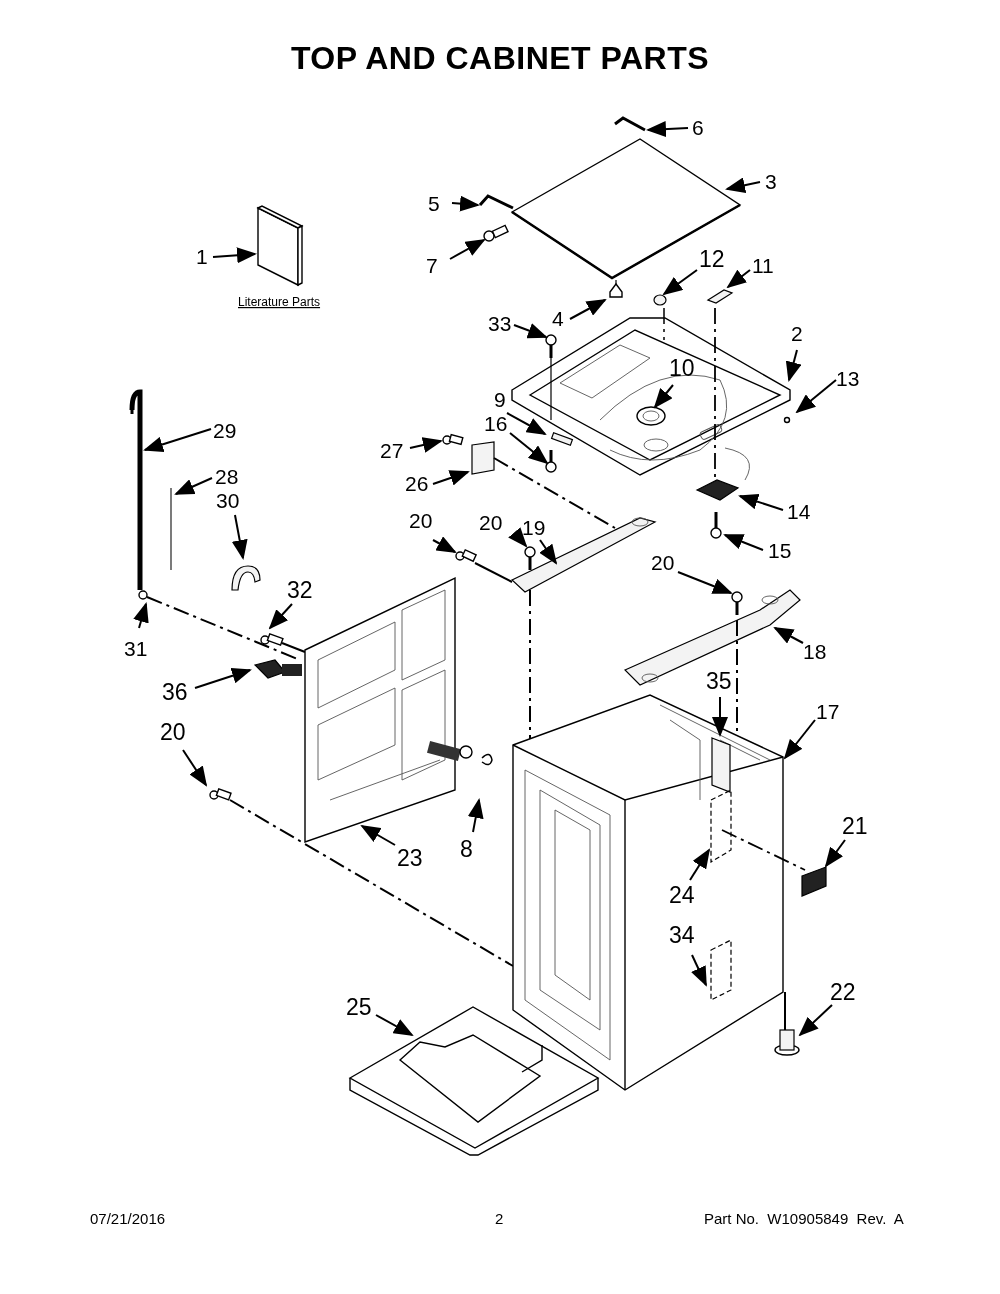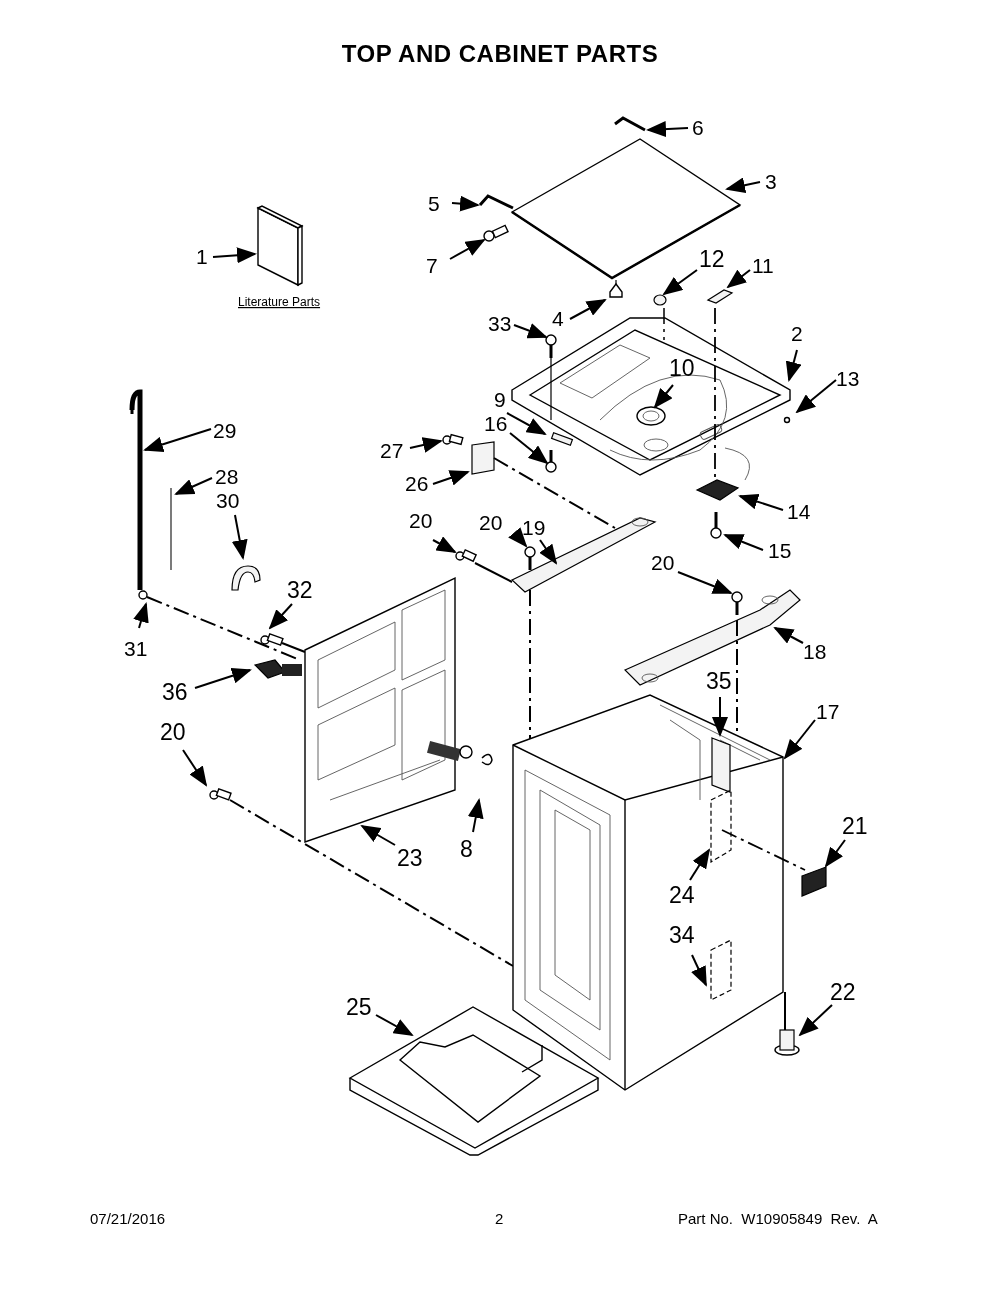--- a/index.html
+++ b/index.html
@@ -1,24 +1,24 @@
 <!DOCTYPE html>
 <html><head>
 <meta charset="utf-8">
 <style>
   html, body { margin:0; padding:0; background:#ffffff; }
   body { width:1000px; height:1294px; position:relative; overflow:hidden; font-family:"Liberation Sans", sans-serif; color:#000; }
-  .title { position:absolute; left:0; top:40px; width:1000px; text-align:center; font-weight:bold; font-size:24px; letter-spacing:0.5px; }
+  .title { position:absolute; left:0; top:40px; width:1000px; text-align:center; font-weight:bold; font-size:32px; letter-spacing:0.5px; }
   svg.diagram { position:absolute; left:0; top:0; }
   .lbl { font-family:"Liberation Sans", sans-serif; font-size:21px; fill:#000; }
   .lbl-lit { font-family:"Liberation Sans", sans-serif; font-size:12px; fill:#000; text-decoration:underline; }
   .footer { position:absolute; top:1210px; font-size:15px;text-align:center; }
   .f-date { left:90px; }
   .f-page { left:495px; }
-  .f-part { left:678px; }
+  .f-part { left:704px; }
   .part { fill:#fff; stroke:#000; stroke-width:1.4; }
   .part-g { fill:#f3f3f3; stroke:#000; stroke-width:1.2; }
   .part-d { fill:#222; stroke:#000; stroke-width:1.2; }
   .detail { fill:none; stroke:#555; stroke-width:0.9; }
   .dash { fill:none; stroke:#000; stroke-width:2; stroke-dasharray:16 5 3 5; }
   .dash-dot { fill:none; stroke:#000; stroke-width:1.2; stroke-dasharray:5 3; }
   .arrow { stroke:#000; stroke-width:2; fill:none; marker-end:url(#ah); }
 </style>
 </head>
 <body>

